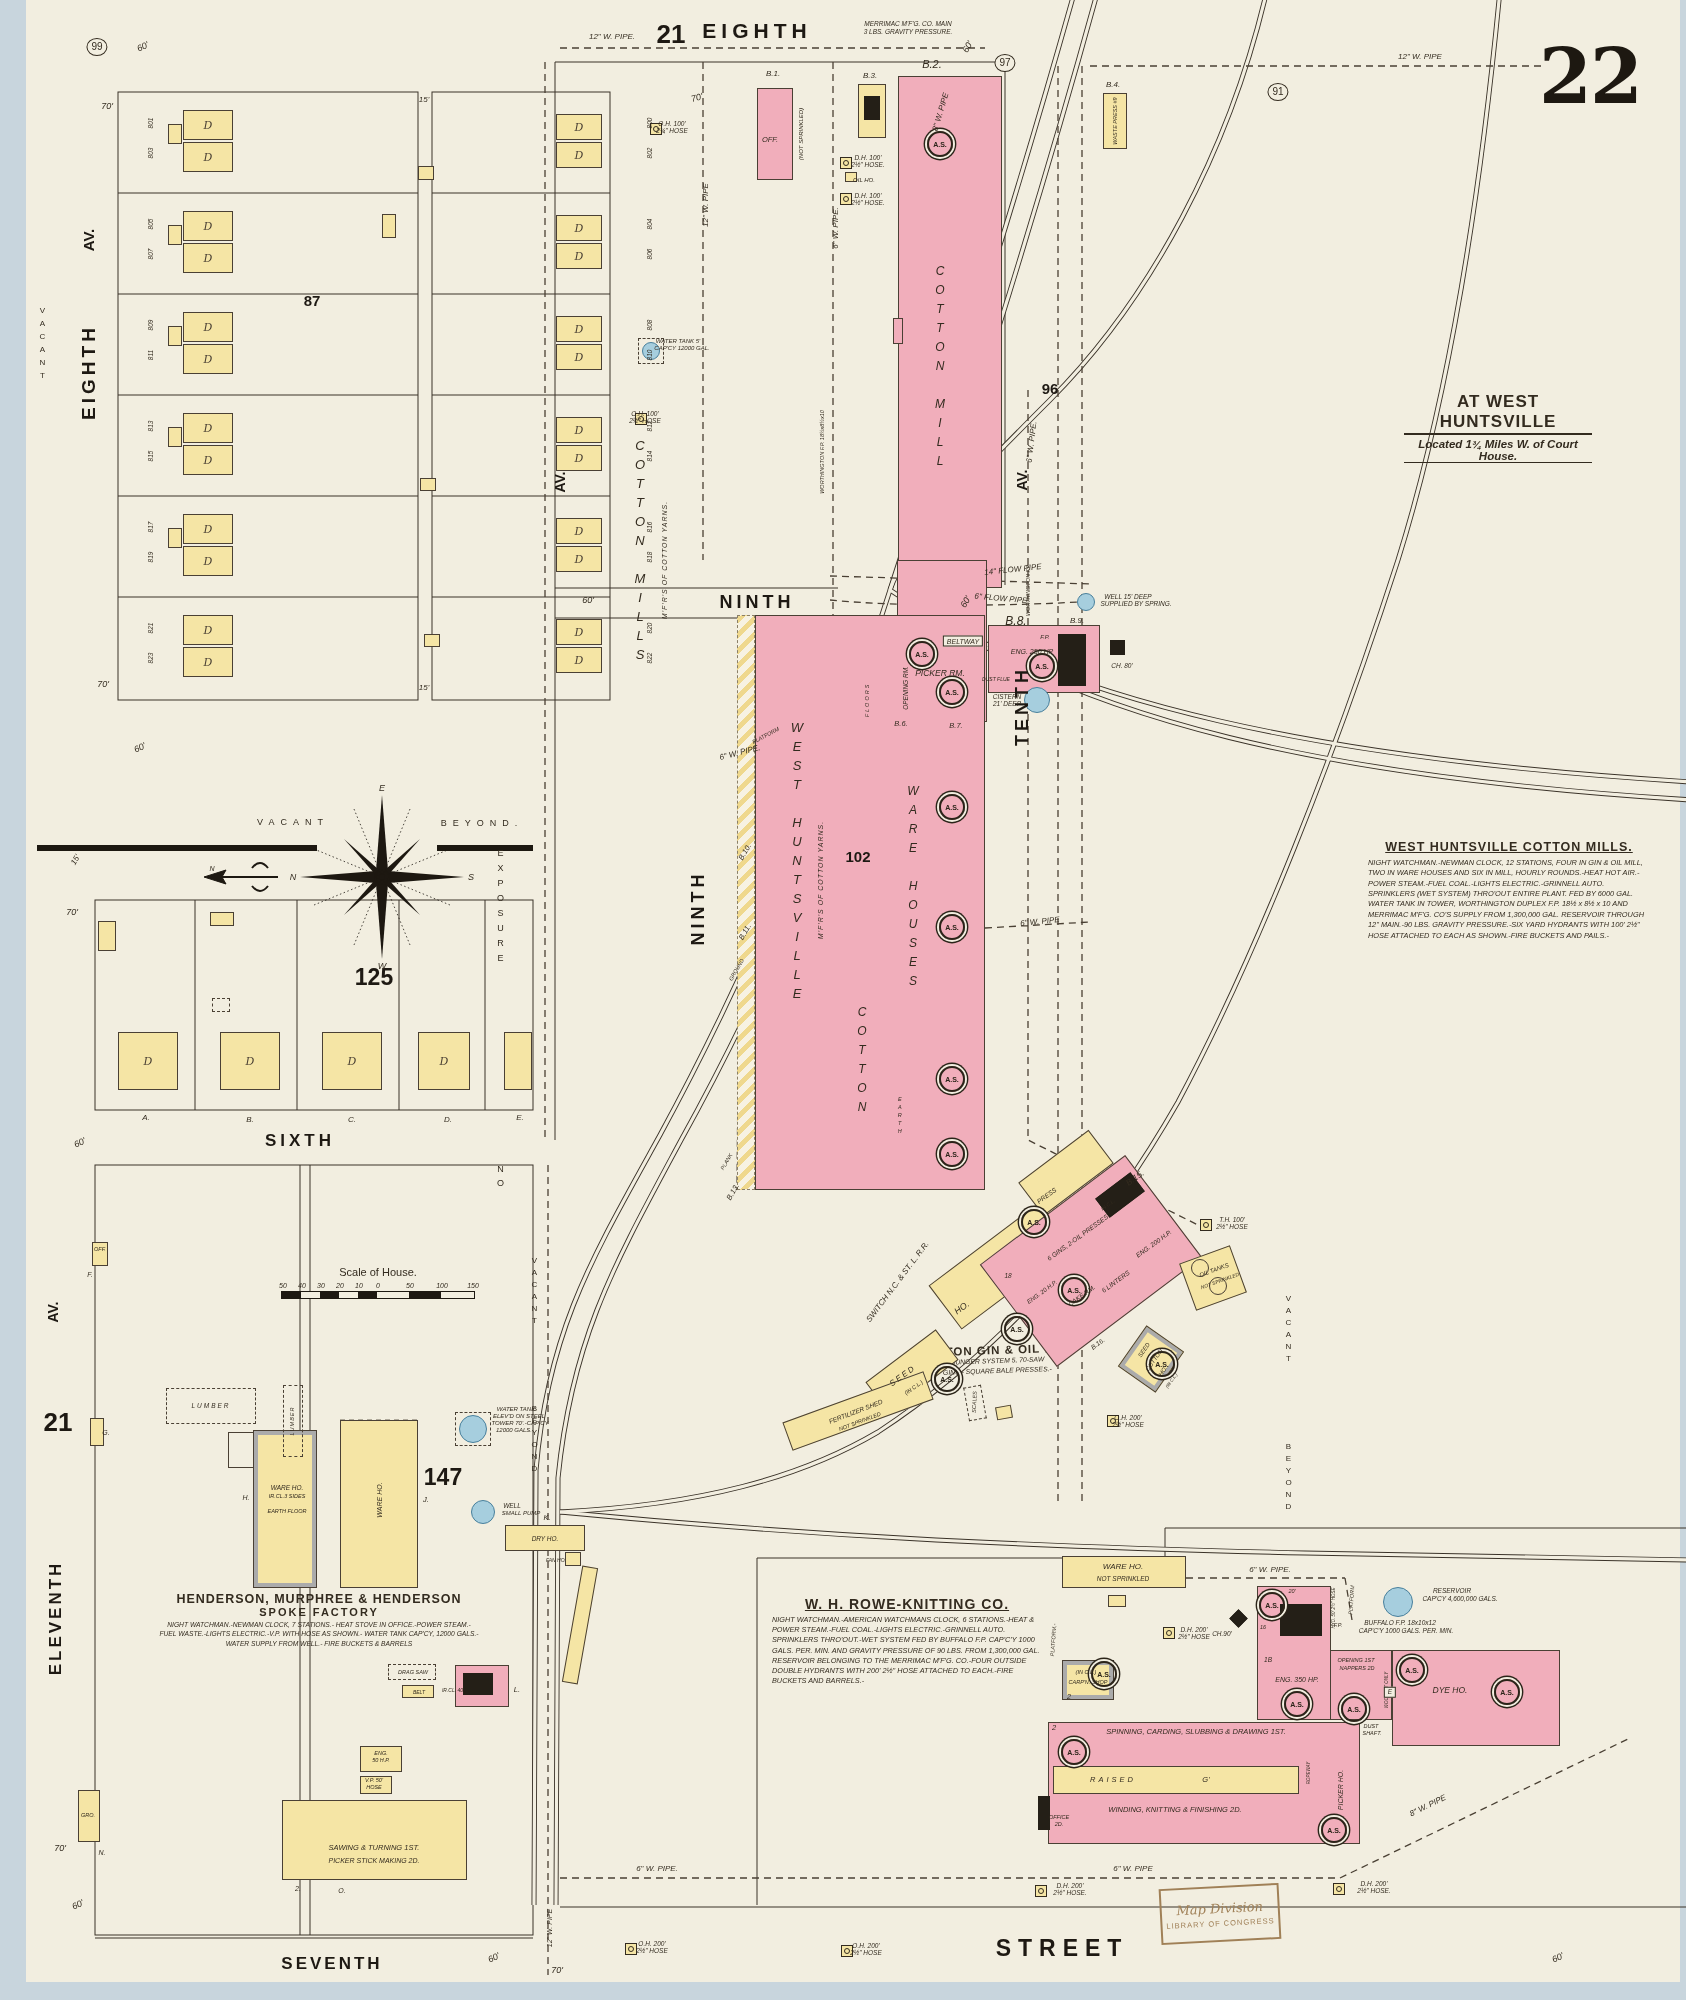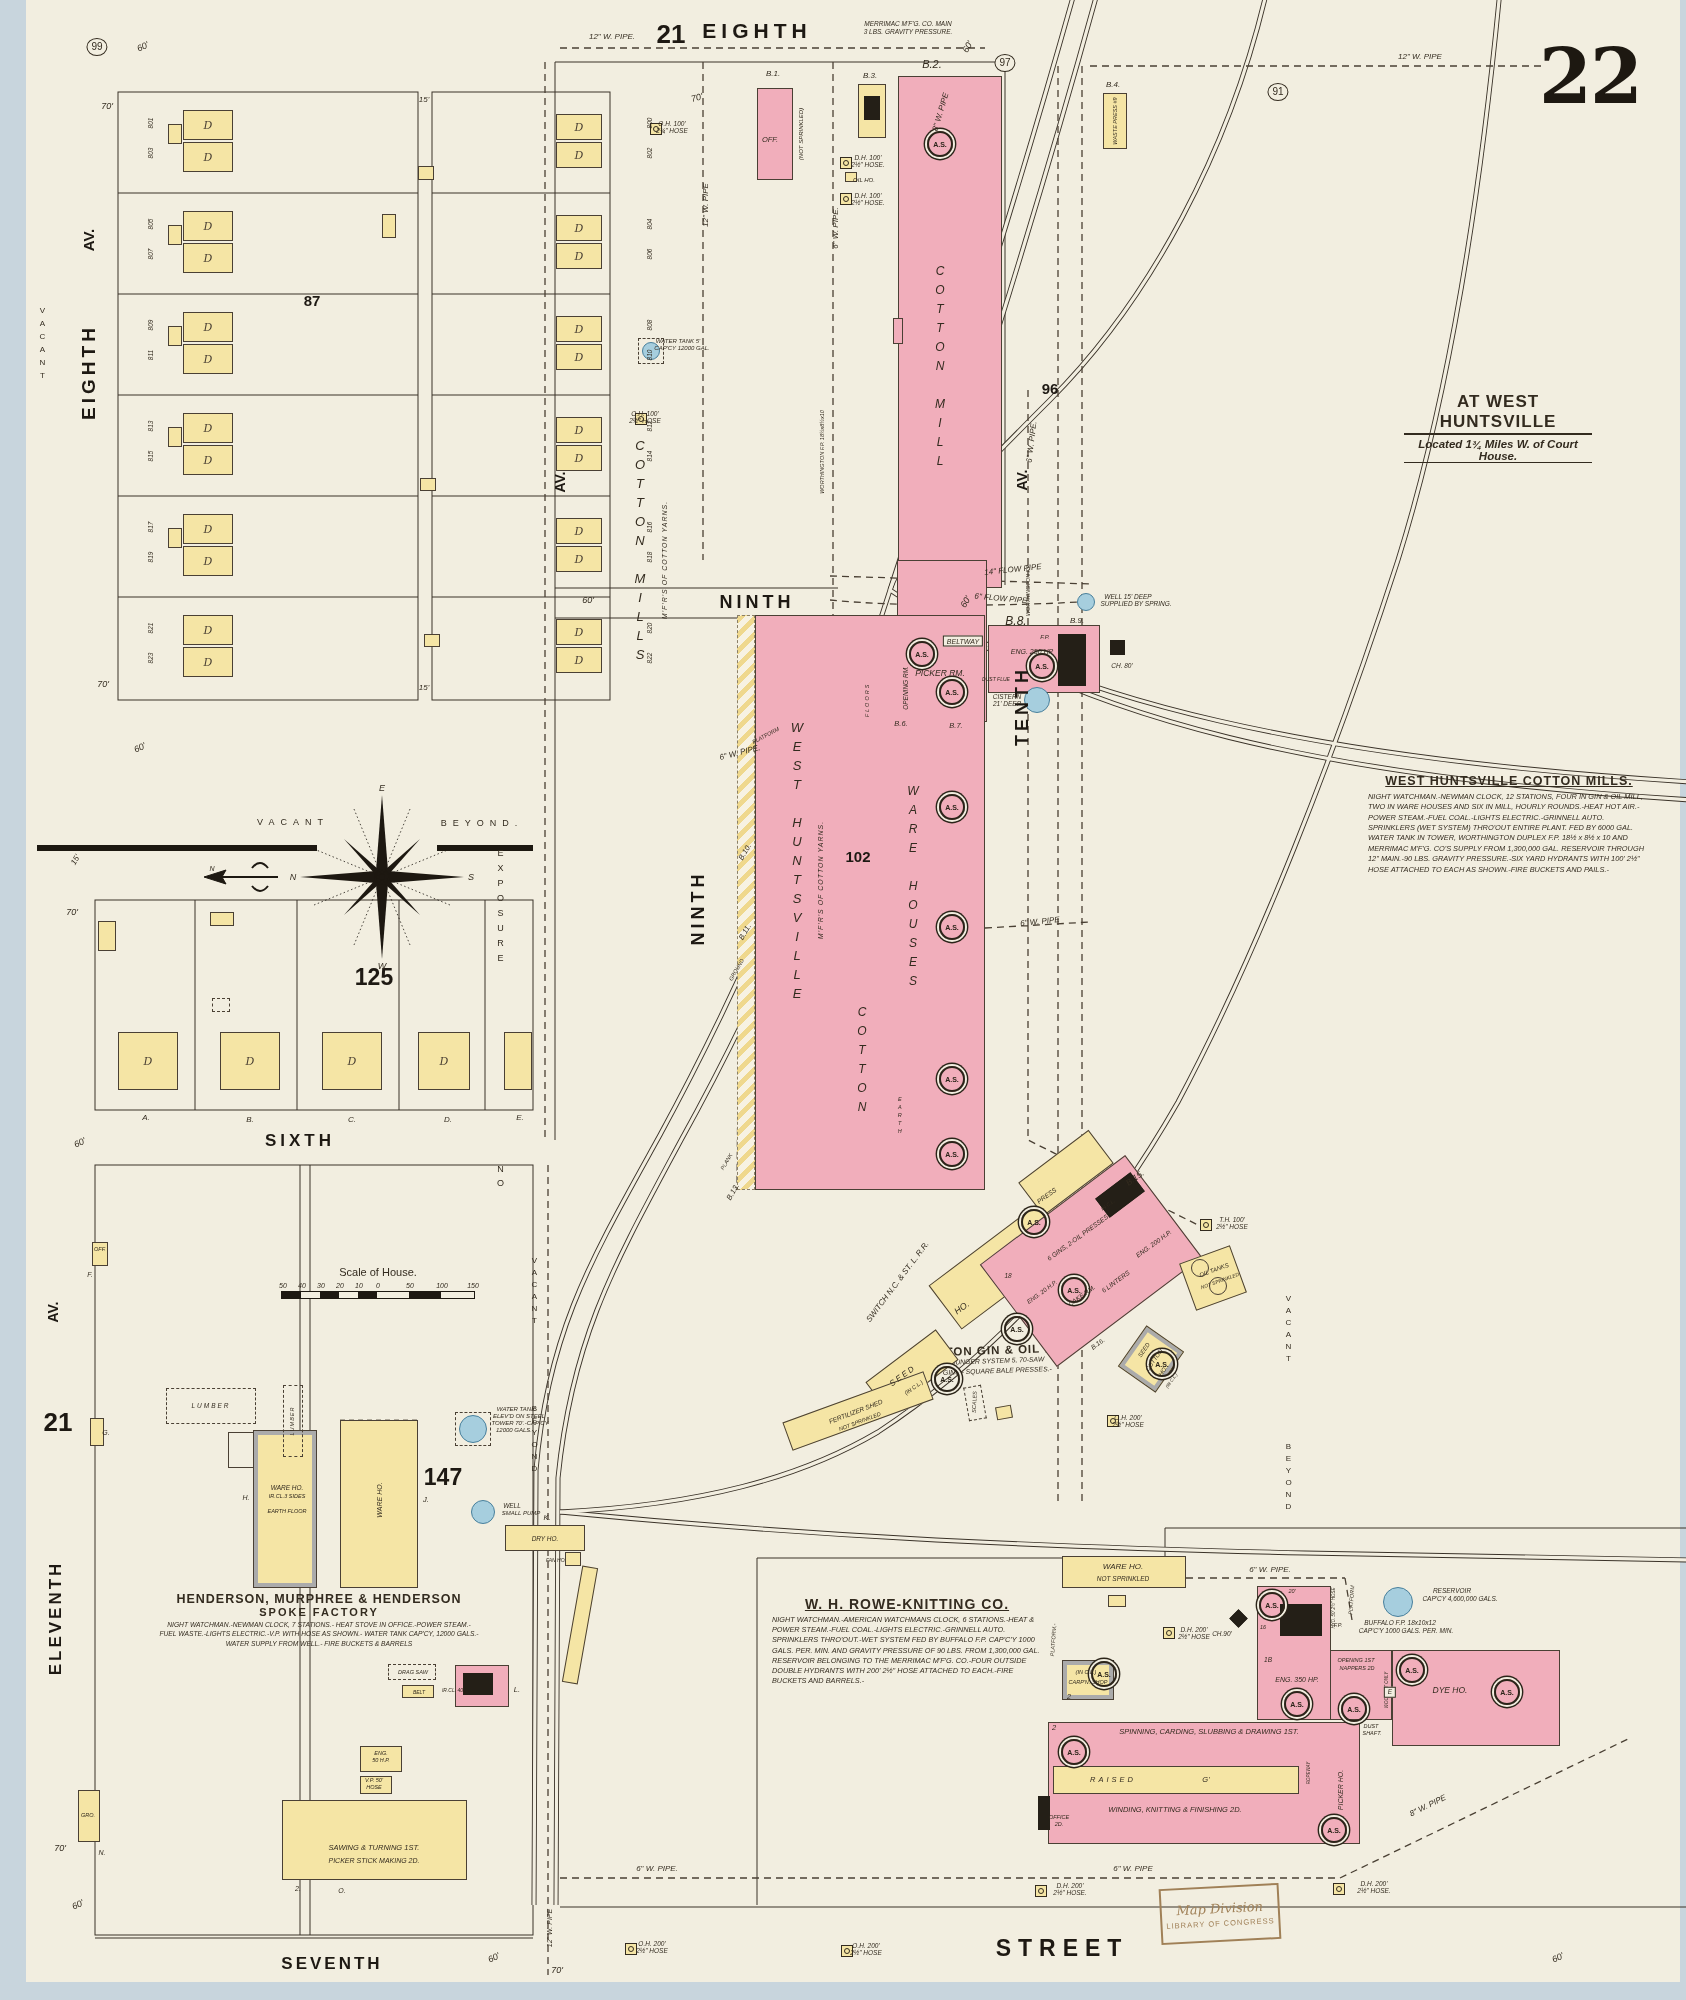--- a/index.html
+++ b/index.html
@@ -33,21 +33,21 @@
   #oval .t2{font-size:23px;font-weight:700;letter-spacing:2px;}
   #oval .t3{font-size:12px;letter-spacing:3px;font-weight:600;}
   #pagenum{position:absolute;left:1590px;top:76px;transform:translate(-50%,-50%);
            font:700 76px "DejaVu Serif",serif;color:#1d1811;letter-spacing:-2px;}
   #loc{position:absolute;left:1498px;top:392px;transform:translate(-50%,0);text-align:center;}
   #loc .l1{font-size:17px;font-weight:700;letter-spacing:1px;border-bottom:2px solid #332b1f;padding-bottom:1px;}
   #loc .l2{font-size:11.5px;font-style:italic;font-weight:600;border-bottom:1.5px solid #332b1f;margin-top:3px;}
   .note{position:absolute;}
   .note .nt{font-weight:700;text-decoration:underline;text-align:center;letter-spacing:1px;}
   .note .nb{font-style:italic;line-height:1.4;}
-  #note-mills{left:1368px;top:774px;width:282px;}
+  #note-mills{left:1368px;top:840px;width:282px;}
   #note-mills .nt{font-size:12.5px;}
   #note-mills .nb{font-size:7.4px;margin-top:4px;}
   #note-rowe{left:772px;top:1596px;width:270px;}
   #note-rowe .nt{font-size:14px;}
   #note-rowe .nb{font-size:7.3px;margin-top:3px;}
   #note-hend{left:158px;top:1592px;width:322px;text-align:center;}
   #note-hend .nt{font-size:12.5px;text-decoration:none;}
   #note-hend .nt2{font-size:11px;font-weight:700;letter-spacing:2px;}
   #note-hend .nb{font-size:6.7px;margin-top:2px;}
   #note-gin{left:912px;top:1344px;width:170px;text-align:center;transform:rotate(-2deg);}
@@ -582,21 +582,21 @@
       <span class="lbl" style="left: 1452px; top: 1591px; font-size: 6.5px; transform: translate(-50%, -50%) rotate(0deg); font-style: italic;">RESERVOIR</span>
       <span class="lbl" style="left: 1460px; top: 1599px; font-size: 6.5px; transform: translate(-50%, -50%) rotate(0deg); font-style: italic;">CAP'CY 4,600,000 GALS.</span>
       <span class="lbl" style="left: 1356px; top: 1661px; font-size: 5.5px; transform: translate(-50%, -50%) rotate(0deg); font-style: italic;">OPENING 1ST</span>
       <span class="lbl" style="left: 1357px; top: 1669px; font-size: 5.5px; transform: translate(-50%, -50%) rotate(0deg); font-style: italic;">NAPPERS 2D</span>
       <span class="lbl" style="left: 1387px; top: 1690px; font-size: 4.5px; transform: translate(-50%, -50%) rotate(-90deg); font-style: italic;">WOOL 1ST ONLY</span>
       <span class="lbl" style="left: 1450px; top: 1690px; font-size: 8.5px; transform: translate(-50%, -50%) rotate(0deg); font-style: italic;">DYE HO.</span>
       <span class="lbl box" style="left: 1390px; top: 1692px; font-size: 6.5px; transform: translate(-50%, -50%) rotate(0deg); font-style: italic;">E</span>
       <span class="lbl" style="left: 1371px; top: 1727px; font-size: 5.5px; transform: translate(-50%, -50%) rotate(0deg); font-style: italic;">DUST</span>
       <span class="lbl" style="left: 1372px; top: 1734px; font-size: 5.5px; transform: translate(-50%, -50%) rotate(0deg); font-style: italic;">SHAFT.</span>
       <span class="lbl" style="left: 1054px; top: 1728px; font-size: 7.5px; transform: translate(-50%, -50%) rotate(0deg); font-style: italic;">2</span>
-      <span class="lbl" style="left: 1196px; top: 1732px; font-size: 7.5px; transform: translate(-50%, -50%) rotate(0deg); font-style: italic; margin-left: 13px;">SPINNING, CARDING, SLUBBING &amp; DRAWING 1ST.</span>
+      <span class="lbl" style="left: 1196px; top: 1732px; font-size: 7.5px; transform: translate(-50%, -50%) rotate(0deg); font-style: italic;">SPINNING, CARDING, SLUBBING &amp; DRAWING 1ST.</span>
       <span class="lbl" style="left: 1113px; top: 1780px; font-size: 7.5px; transform: translate(-50%, -50%) rotate(0deg); font-style: italic; letter-spacing: 3px;">RAISED</span>
       <span class="lbl" style="left: 1206px; top: 1780px; font-size: 7.5px; transform: translate(-50%, -50%) rotate(0deg); font-style: italic;">G'</span>
       <span class="lbl" style="left: 1175px; top: 1810px; font-size: 7.5px; transform: translate(-50%, -50%) rotate(0deg); font-style: italic;">WINDING, KNITTING &amp; FINISHING 2D.</span>
       <span class="lbl" style="left: 1059px; top: 1818px; font-size: 5.5px; transform: translate(-50%, -50%) rotate(0deg); font-style: italic;">OFFICE</span>
       <span class="lbl" style="left: 1059px; top: 1825px; font-size: 5.5px; transform: translate(-50%, -50%) rotate(0deg); font-style: italic;">2D.</span>
       <span class="lbl" style="left: 1340px; top: 1790px; font-size: 7px; transform: translate(-50%, -50%) rotate(-90deg); font-style: italic;">PICKER HO.</span>
       <span class="lbl" style="left: 1309px; top: 1773px; font-size: 4.5px; transform: translate(-50%, -50%) rotate(-90deg); font-style: italic;">ROPEWAY</span>
       <span class="lbl" style="left: 1070px; top: 1886px; font-size: 6.5px; transform: translate(-50%, -50%) rotate(0deg); font-style: italic;">D.H. 200'</span>
       <span class="lbl" style="left: 1070px; top: 1893px; font-size: 6.5px; transform: translate(-50%, -50%) rotate(0deg); font-style: italic;">2½" HOSE.</span>
       <span class="lbl" style="left: 1374px; top: 1884px; font-size: 6.5px; transform: translate(-50%, -50%) rotate(0deg); font-style: italic;">D.H. 200'</span>

